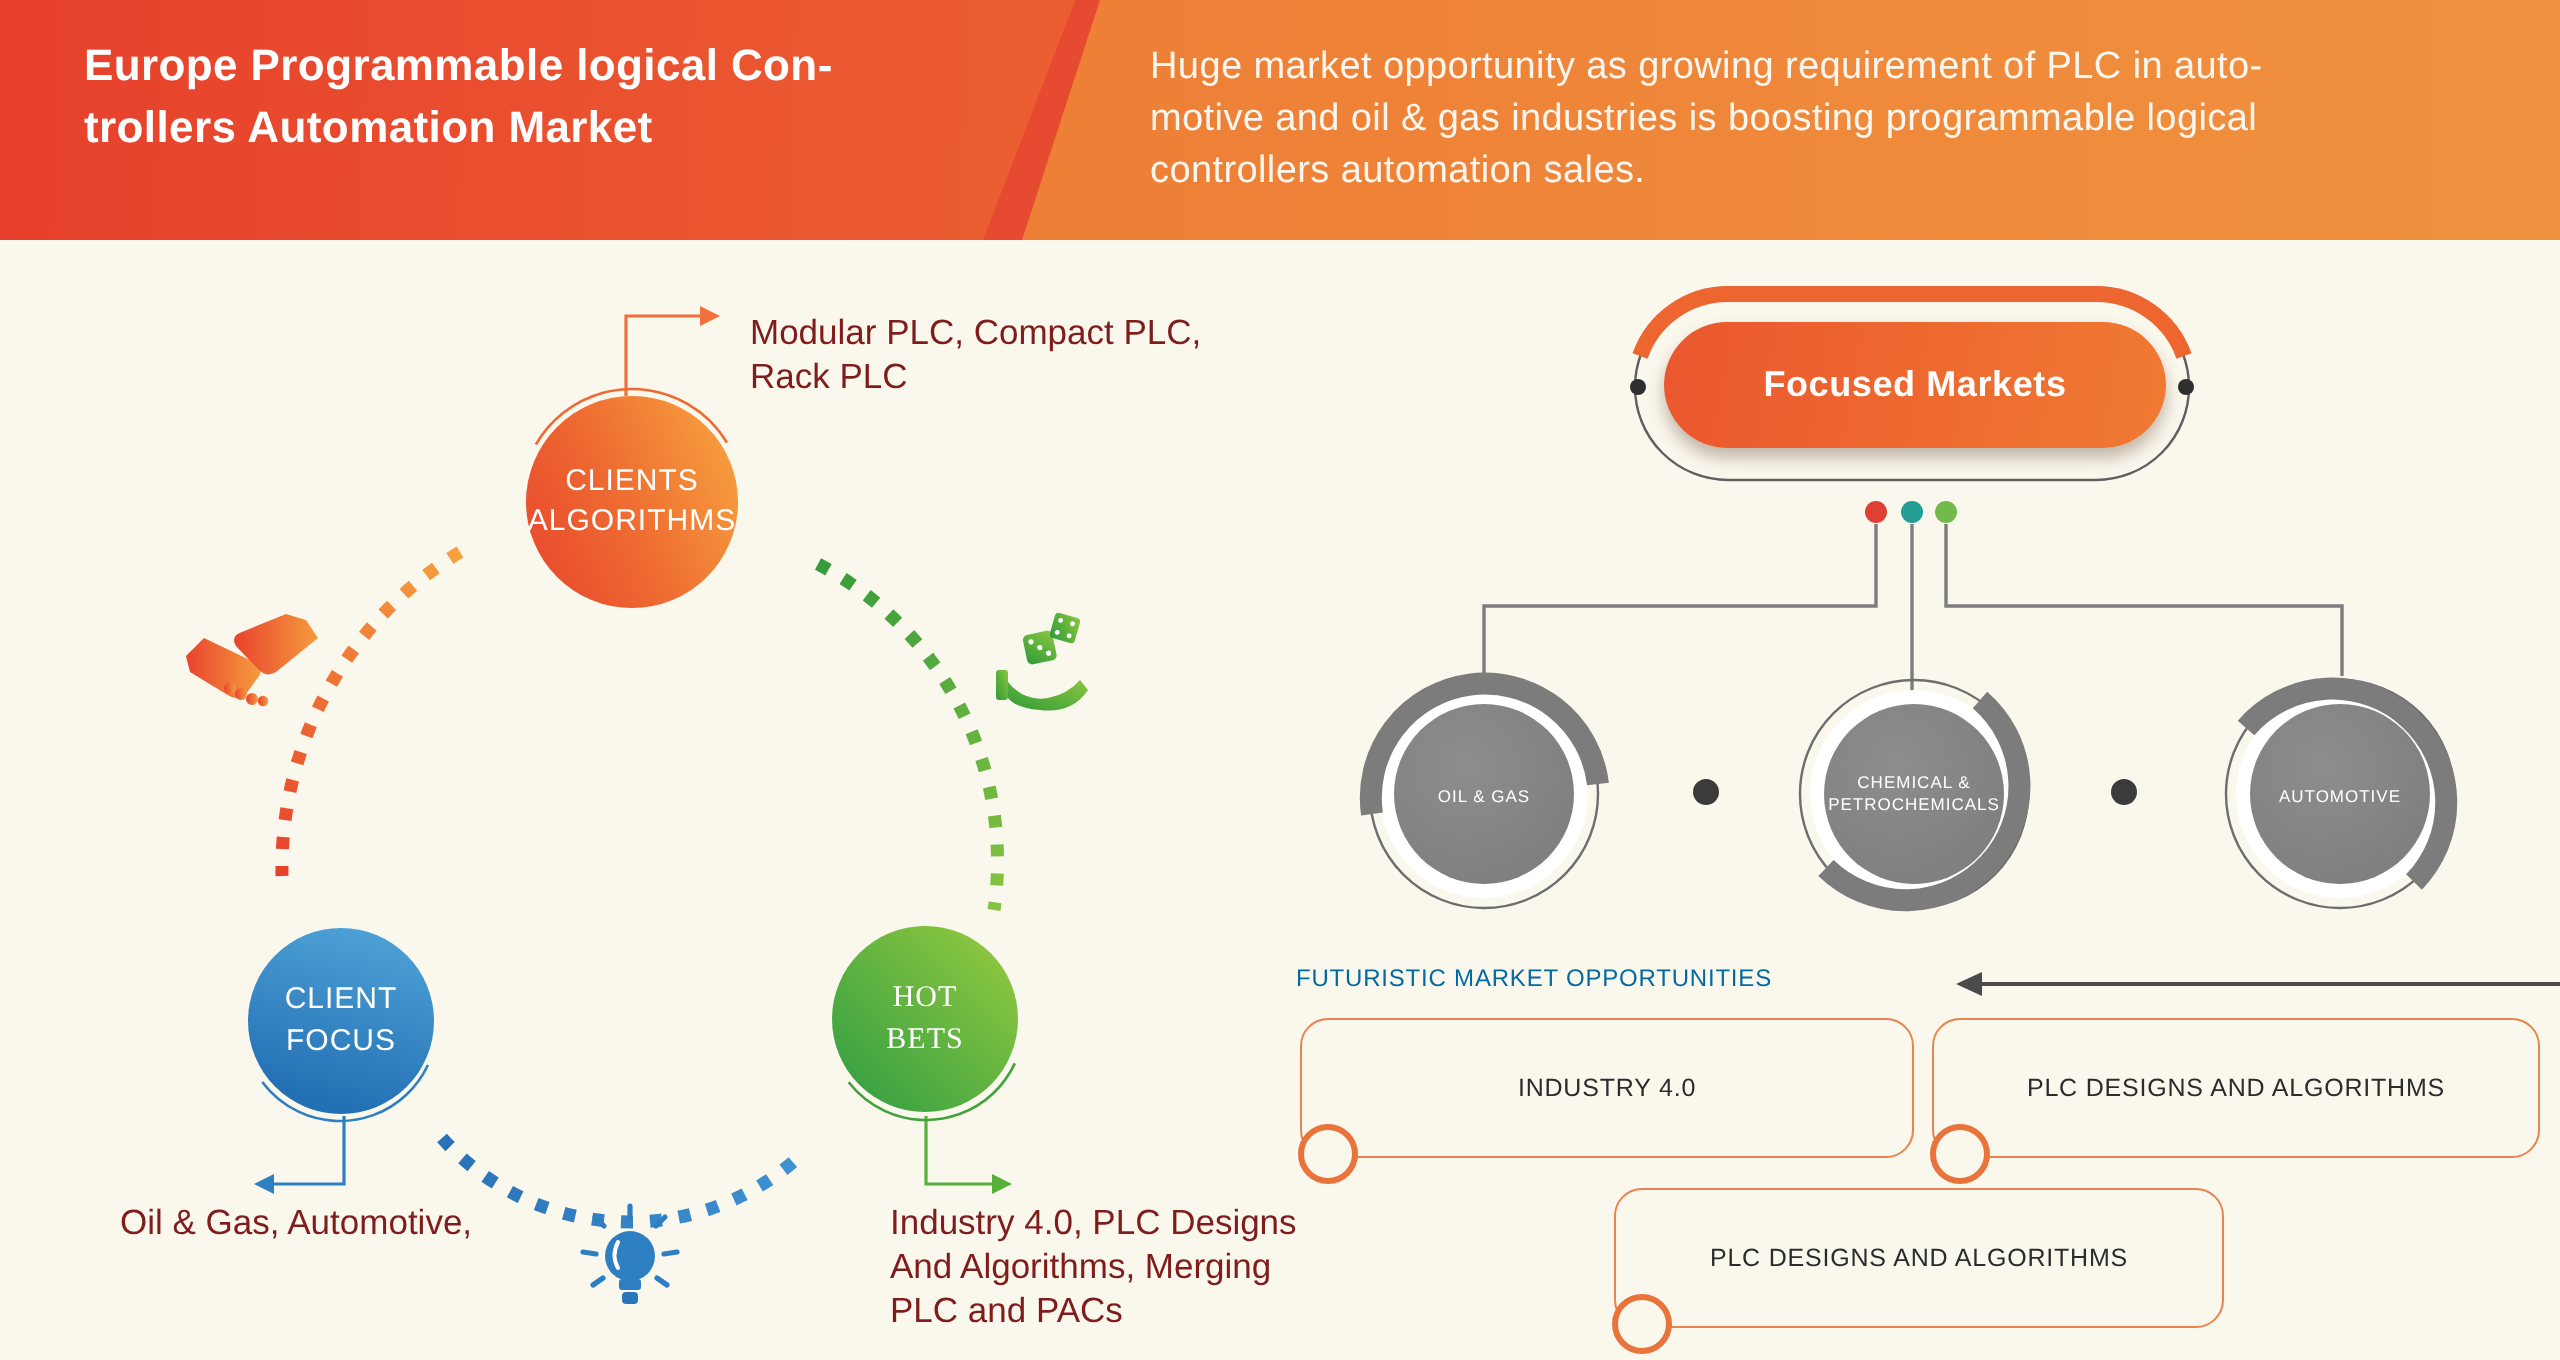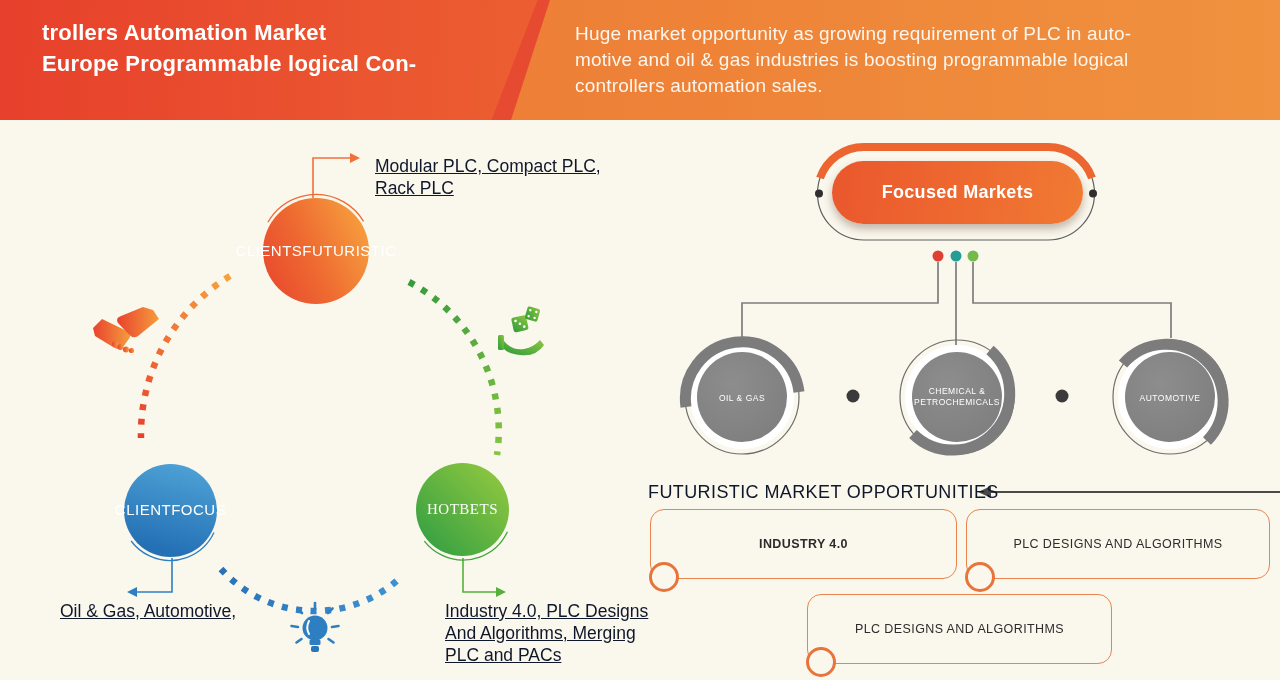--- a/index.html
+++ b/index.html
@@ -26,61 +26,61 @@
   .dotted{fill:none;stroke-width:6.5px;stroke-dasharray:6 8.5;}
   .accent{fill:none;stroke-width:1.3px;}
   .stadium{fill:none;stroke:#5f5f5f;stroke-width:1.2px;}
   .stadium-top{fill:none;stroke:#ed6630;stroke-width:8px;}
   .wire{fill:none;stroke:#7d7d7d;stroke-width:1.7px;}
   .thin-ring{fill:none;stroke:#6e6e6e;stroke-width:1.2px;}
   .thick-arc{fill:none;stroke:#7c7c7c;stroke-width:11px;}
   .mklabel{fill:#ffffff;font-size:8.5px;letter-spacing:.5px;text-anchor:middle;
            font-family:"Liberation Sans",sans-serif;}
   
-  .node{position:absolute;border-radius:50%;display:flex;flex-direction:row;align-items:center;
+  .node{position:absolute;border-radius:50%;display:flex;flex-direction:column;align-items:center;
         justify-content:center;color:#fff;font-size:15px;letter-spacing:.5px;line-height:1.35;}
   .node-cp{left:263px;top:198px;width:106px;height:106px;
         background:linear-gradient(245deg,#f7a33f 5%,#ee6a31 55%,#e8432d 100%);}
   .node-cf{left:124px;top:464px;width:93px;height:93px;
         background:linear-gradient(195deg,#4fa3d6 5%,#2470b5 85%);}
   .node-hb{left:416px;top:463px;width:93px;height:93px;
         background:linear-gradient(225deg,#93c93f 5%,#2c9c43 100%);font-family:Liberation Serif, serif;}
-  .annot{position:absolute;color:#0f172a;font-size:17.5px;line-height:1.26;text-decoration:underline;}
+  .annot{position:absolute;color:#7f1d1d;font-size:17.5px;line-height:1.26;}
   .annot span{display:block;}
   .an-cp{left:375px;top:155px;}
   .an-cf{left:20px;top:600px;margin-left:40px;}
   .an-hb{left:445px;top:600px;}
   
   .pill{position:absolute;left:832px;top:161px;width:251px;height:63px;border-radius:32px;
         background:linear-gradient(100deg,#ea572d 0%,#ee6a30 55%,#f07a33 100%);
         box-shadow:0 5px 8px rgba(90,60,40,.35);
         display:flex;align-items:center;justify-content:center;color:#fff;font-size:18px;
         font-weight:bold;letter-spacing:.3px;}
-  .fut-heading{position:absolute;left:648px;top:482px;color:#0f172a;font-size:18px;
+  .fut-heading{position:absolute;left:648px;top:482px;color:#0369a1;font-size:12px;
         letter-spacing:.4px;}
   .opp-box{position:absolute;border:1.6px solid #e8844f;border-radius:14px;
         display:flex;align-items:center;justify-content:center;color:#2c2c2c;font-size:12.5px;
         letter-spacing:.4px;}
-  .opp-1{left:650px;top:509px;width:305px;height:68px;font-weight:bold;}
+  .opp-1{left:650px;top:509px;width:305px;height:68px;}
   .opp-2{left:966px;top:509px;width:302px;height:68px;}
   .opp-3{left:807px;top:594px;width:303px;height:68px;}
   .corner-circle{position:absolute;left:-2px;bottom:-14px;width:24px;height:24px;
         border:3px solid #e8743c;border-radius:50%;background:#faf7ed;}
 </style>
 </head>
 <body>
 
 <div class="stage">
 
   <div class="hdr">
     <div class="hdr-stripe"></div>
     <div class="hdr-left"></div>
     <h1 class="hdr-title">
+      <span>Europe Programmable logical Con-</span>
       <span>trollers Automation Market</span>
-      <span>Europe Programmable logical Con-</span>
     </h1>
     <p class="hdr-desc">
       <span>Huge market opportunity as growing requirement of PLC in auto-</span>
       <span>motive and oil &amp; gas industries is boosting programmable logical</span>
       <span>controllers automation sales.</span>
     </p>
   </div>
 
   <svg class="layer" viewBox="0 0 1280 680">
     <defs>
@@ -210,21 +210,21 @@
     </g>
 
     <g>
       <path d="M990,492 H1280" stroke="#4a4a4a" stroke-width="2" fill="none"></path>
       <polygon points="978,492 991,486 991,498" fill="#4a4a4a"></polygon>
     </g>
   </svg>
 
   <div class="node node-cp">
     <span>CLIENTS</span>
-    <span>FUTURISTIC</span>
+    <span>ALGORITHMS</span>
   </div>
   <div class="node node-cf">
     <span>CLIENT</span>
     <span>FOCUS</span>
   </div>
   <div class="node node-hb">
     <span>HOT</span>
     <span>BETS</span>
   </div>
 

